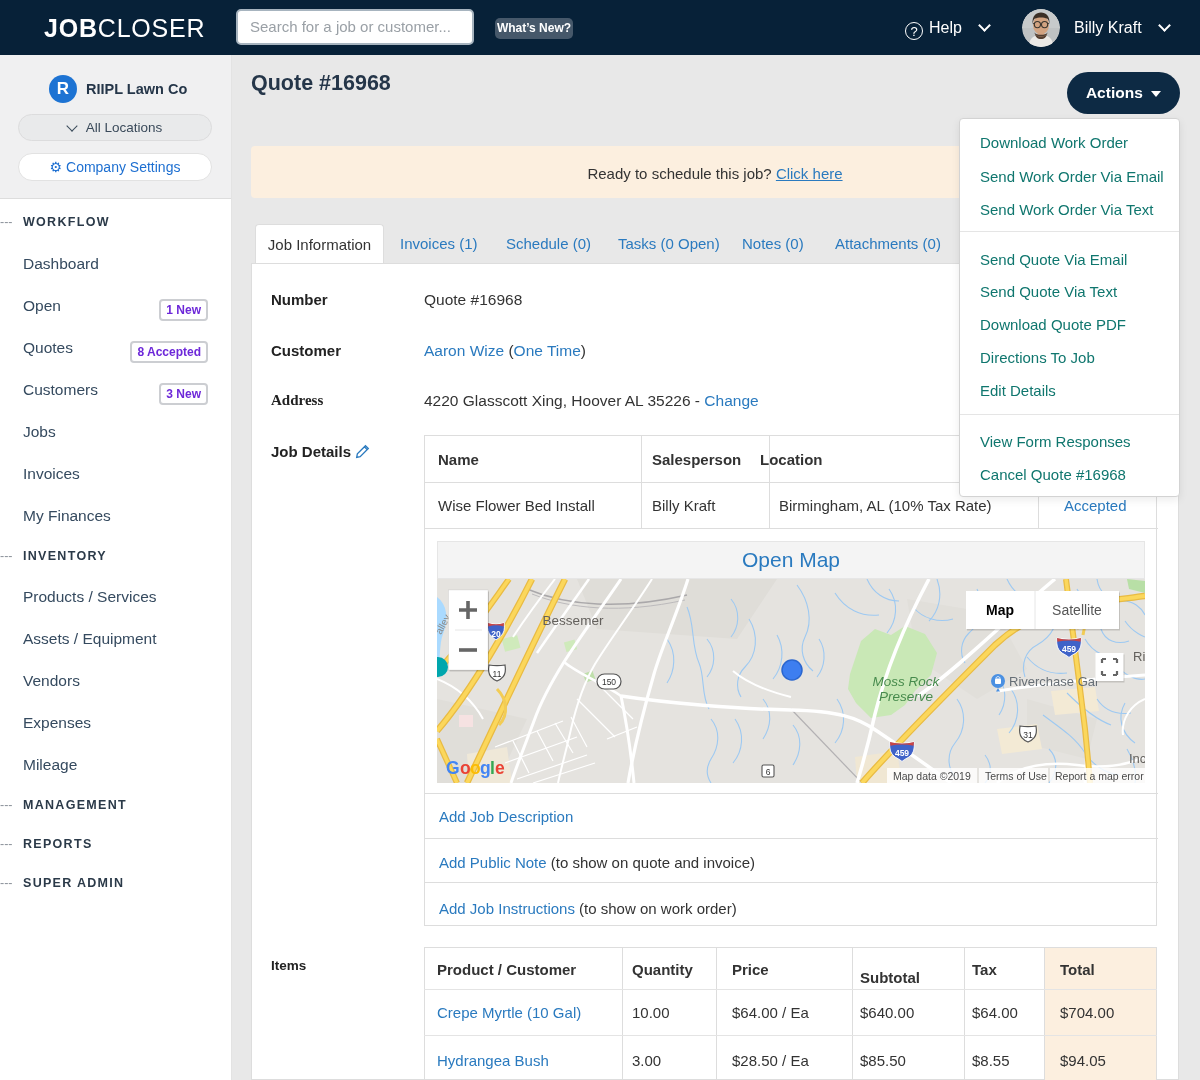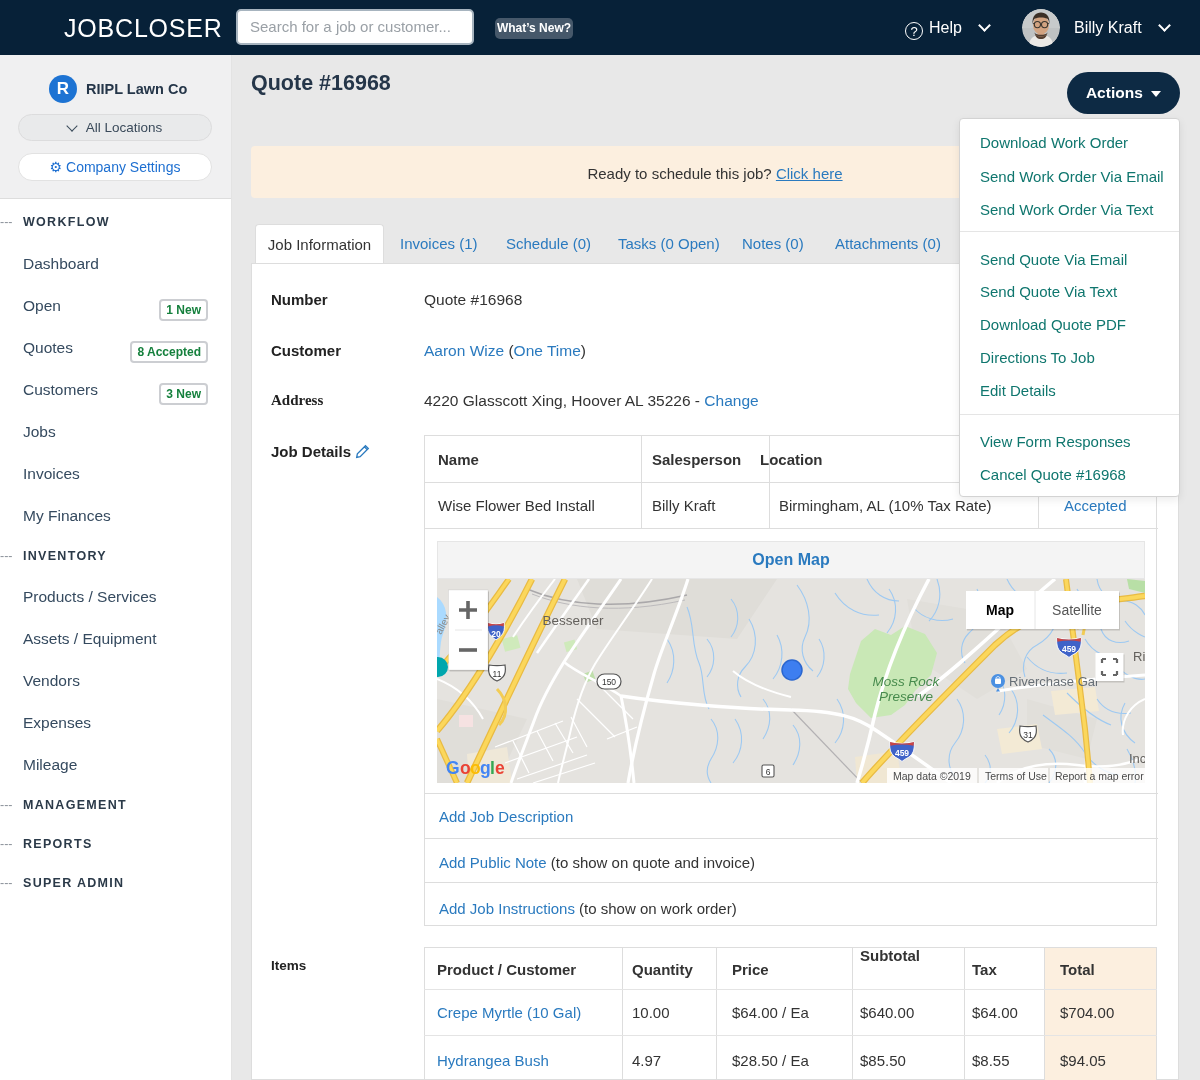--- a/index.html
+++ b/index.html
@@ -2,21 +2,21 @@
 <html><head>
 <meta charset="utf-8">
 <style>
   * { margin:0; padding:0; box-sizing:border-box; }
   html,body { width:1200px; height:1080px; overflow:hidden; background:#e8e8e8;
     font-family:"Liberation Sans", sans-serif; }
 
   
   #navbar { position:absolute; left:0; top:0; width:1200px; height:55px; background:#072138; }
   #logo { position:absolute; left:44px; top:14px; color:#fff; font-size:25px; letter-spacing:0.8px; }
-  #logo b { font-weight:normal;margin-left:20px; }
+  #logo b { font-weight:bold; }
   #searchbox { position:absolute; left:236px; top:9px; width:238px; height:36px; background:#fff;
     border:2px solid #a7b4bf; border-radius:5px; color:#9aa0a6; font-size:15px; line-height:32px;
     padding-left:12px; }
   #whatsnew { position:absolute; left:495px; top:18px; width:78px; height:21px; background:#46586a;
     border-radius:5px; color:#fff; font-size:12px; font-weight:bold; text-align:center; line-height:21px; }
   #helpgrp { position:absolute; left:905px; top:0; height:55px; color:#fff; font-size:16px; line-height:55px; }
   #usrname { position:absolute; left:1074px; top:0; height:55px; color:#fff; font-size:16px; line-height:55px; }
   .chev { display:inline-block; width:9px; height:9px; border-right:2px solid #fff; border-bottom:2px solid #fff;
     transform:rotate(45deg); vertical-align:3px; margin-left:14px; }
   #avatar { position:absolute; left:1022px; top:9px; width:38px; height:38px; border-radius:50%; overflow:hidden; }
@@ -31,21 +31,21 @@
   #coname { position:absolute; left:86px; top:26px; font-size:14.5px; font-weight:bold; color:#253649; }
   #alllocs { position:absolute; left:18px; top:59px; width:194px; height:27px; background:#e9eaeb;
     border:1px solid #dcdcdd; border-radius:14px; text-align:center; font-size:13.5px; color:#3a4a5a;
     line-height:25px; }
   #cosettings { position:absolute; left:18px; top:98px; width:194px; height:28px; background:#fff;
     border:1px solid #e2e2e2; border-radius:14px; text-align:center; font-size:14px; color:#1d6fd1;
     line-height:26px; }
   .sbsec { position:absolute; left:23px; font-size:12.5px; font-weight:bold; letter-spacing:1.3px; color:#2b3a49; }
   .sbsec .dash { position:absolute; left:-23px; color:#8a9199; letter-spacing:0; font-weight:normal; }
   .sbitem { position:absolute; left:23px; font-size:15.5px; color:#354a5f; }
-  .sbbadge { position:absolute; right:992px; font-size:12px; font-weight:bold; color:#15803d;
+  .sbbadge { position:absolute; right:992px; font-size:12px; font-weight:bold; color:#6d28d9;
     border:2px solid #ccced2; border-radius:4px; height:22px; line-height:18px; padding:0 5px; }
 
   
   #title { position:absolute; left:251px; top:71px; font-size:21.5px; font-weight:bold; color:#253649; }
   #crumbs { position:absolute; left:252px; top:104px; font-size:13px; color:#98a1ab;margin-top:48px; }
   #crumbs .sep { color:#b4bac1; padding:0 6px; }
   #actions { position:absolute; left:1067px; top:72px; width:113px; height:42px; background:#0d2a44;
     border-radius:21px; color:#fff; font-size:15.5px; font-weight:bold; text-align:center; line-height:42px; }
   #alert { position:absolute; left:251px; top:146px; width:928px; height:52px; background:#fcefdf;
     border-radius:4px; font-size:15px; color:#333; text-align:center; line-height:56px; }
@@ -174,21 +174,21 @@
   <div class="hline" style="left:0; top:446px; width:733px;"></div>
   <div class="cell bold" style="left:13px; top:15px;">Name</div>
   <div class="cell bold" style="left:227px; top:15px;">Salesperson</div>
   <div class="cell bold" style="left:335px; top:15px;">Location</div>
   <div class="cell" style="left:13px; top:61px;">Wise Flower Bed Install</div>
   <div class="cell" style="left:227px; top:61px;">Billy Kraft</div>
   <div class="cell" style="left:354px; top:61px;">Birmingham, AL (10% Tax Rate)</div>
   <div class="cell lnk" style="left:639px; top:61px;">Accepted</div>
   <div id="openmap" style="position:absolute; left:12px; top:105px; width:708px; height:38px;
     background:#f4f4f4; border:1px solid #e6e6e6; text-align:center; line-height:36px;">
-    <span class="lnk" style="font-weight:bold; font-size:16px;">Open Map</span></div>
+    <span class="lnk" style="font-weight:normal; font-size:21px;">Open Map</span></div>
   <div id="mapwrap" style="position:absolute; left:12px; top:143px; width:708px; height:204px; overflow:hidden;">
 <svg width="708" height="204" viewBox="0 0 708 204">
   <rect x="0" y="0" width="708" height="204" fill="#e5e3df"></rect>
 
   <polygon points="470,20 560,35 590,90 540,120 480,80" fill="#e1dfda"></polygon>
   <polygon points="590,120 660,140 650,180 590,165" fill="#e1dfda"></polygon>
   <polygon points="140,0 340,0 300,60 160,50" fill="#dfddd8"></polygon>
   <polygon points="0,120 90,140 60,204 0,204" fill="#e0ded9"></polygon>
 
   <path d="M0,18 C10,25 12,40 6,55 C2,65 4,80 0,92 Z" fill="#aadaff"></path>
@@ -396,31 +396,31 @@
   <div class="vline" style="left:198px; top:0; height:135px;"></div>
   <div class="vline" style="left:292px; top:0; height:135px;"></div>
   <div class="vline" style="left:428px; top:0; height:135px;"></div>
   <div class="vline" style="left:540px; top:0; height:135px;"></div>
   <div class="vline" style="left:620px; top:0; height:135px;"></div>
   <div class="hline" style="left:0; top:42px; width:733px; background:#e4e4e4;"></div>
   <div class="hline" style="left:0; top:88px; width:733px; background:#e4e4e4;"></div>
   <div class="cell bold" style="left:13px; top:14px;">Product / Customer</div>
   <div class="cell bold" style="left:208px; top:14px;">Quantity</div>
   <div class="cell bold" style="left:308px; top:14px;">Price</div>
-  <div class="cell bold" style="left:436px; top:0;">Subtotal</div>
+  <div class="cell bold" style="left:436px; top:22px;">Subtotal</div>
   <div class="cell bold" style="left:548px; top:14px;">Tax</div>
   <div class="cell bold" style="left:636px; top:14px;">Total</div>
   <div class="cell lnk" style="left:13px; top:57px;">Crepe Myrtle (10 Gal)</div>
   <div class="cell" style="left:208px; top:57px;">10.00</div>
   <div class="cell" style="left:308px; top:57px;">$64.00 / Ea</div>
   <div class="cell" style="left:436px; top:57px;">$640.00</div>
   <div class="cell" style="left:548px; top:57px;">$64.00</div>
   <div class="cell" style="left:636px; top:57px;">$704.00</div>
   <div class="cell lnk" style="left:13px; top:105px;">Hydrangea Bush</div>
-  <div class="cell" style="left:208px; top:105px;">4.97</div>
+  <div class="cell" style="left:208px; top:105px;">3.00</div>
   <div class="cell" style="left:308px; top:105px;">$28.50 / Ea</div>
   <div class="cell" style="left:436px; top:105px;">$85.50</div>
   <div class="cell" style="left:548px; top:105px;">$8.55</div>
   <div class="cell" style="left:636px; top:105px;">$94.05</div>
 </div>
 
 <div id="actions">Actions <span style="display:inline-block; width:0; height:0; border-left:5px solid transparent; border-right:5px solid transparent; border-top:6px solid #fff; vertical-align:1px; margin-left:4px;"></span></div>
 <div id="dropdown">
   <div class="ddi" style="top:15px;">Download Work Order</div>
   <div class="ddi" style="top:49px;">Send Work Order Via Email</div>

